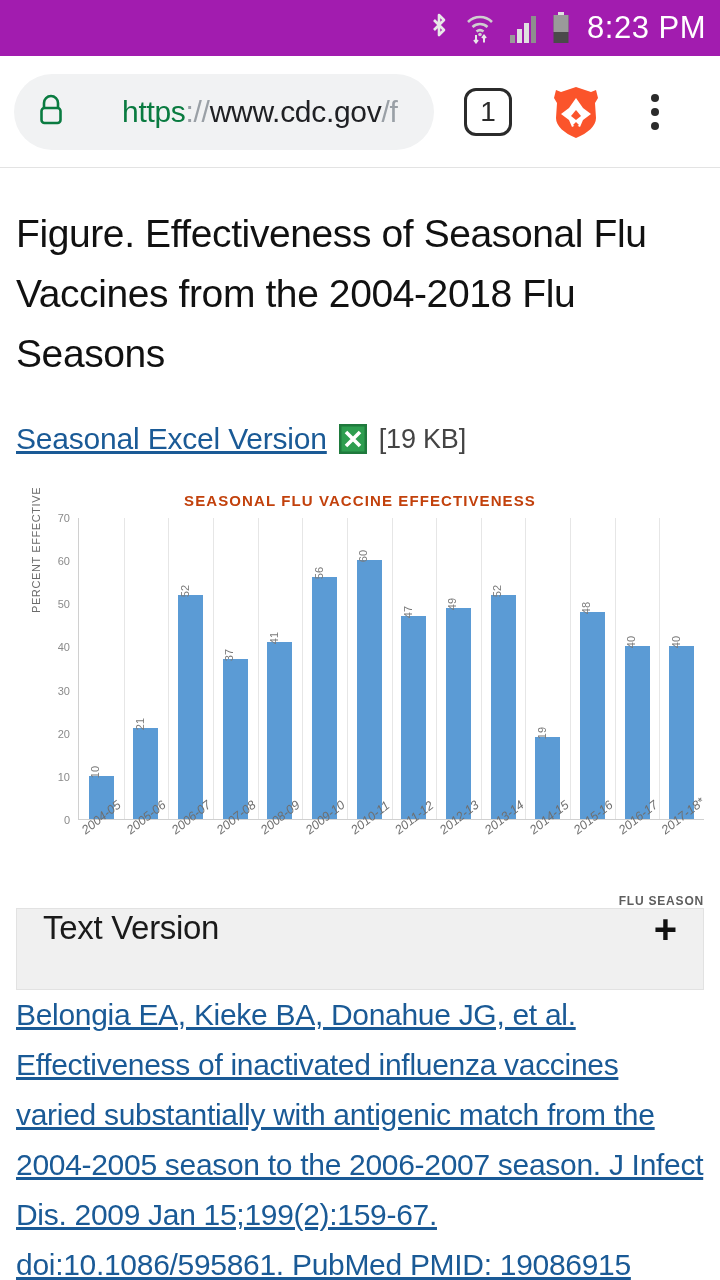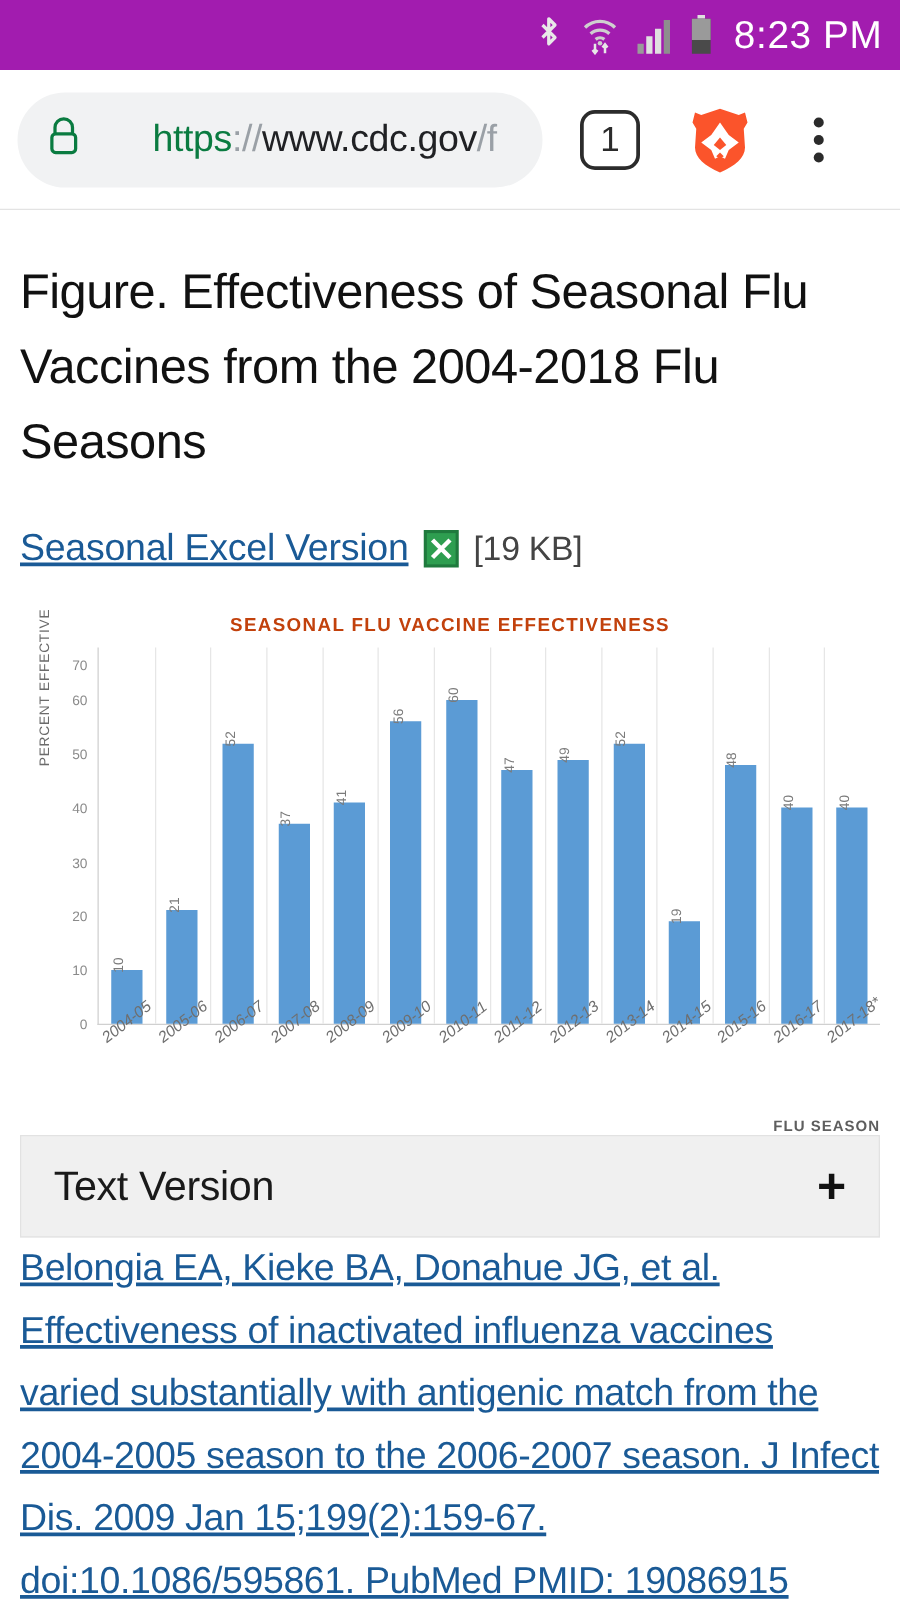--- a/index.html
+++ b/index.html
@@ -135,21 +135,21 @@
     font-size:12.5px; color:#6f6f6f; white-space:nowrap; font-style:italic;
   }
   #xlabel{
     position:absolute; left:0; right:0; top:376px; text-align:right;
     font-size:12px; font-weight:bold; color:#5e5e5e; letter-spacing:.8px;
   }
 
   
   #text-version-accordion{
     margin-top:6px; width:688px; height:82px; background:#f0f0f0;
-    border:1px solid #e2e2e2; display:flex; align-items:center;
+    border:1px solid #e2e2e2; display:flex; align-items:flex-start;
     justify-content:space-between; padding:0 26px;
   }
   #accordion-label{ font-size:33px; color:#1a1a1a; letter-spacing:-.3px; }
   #accordion-plus{ font-size:40px; color:#111; font-weight:bold; line-height:1; }
 
   
   #citation{
     margin-top:42px; width:688px;
     font-size:30px; line-height:50px; color:#1a5a96;
     text-decoration:underline; letter-spacing:-.3px;
@@ -247,21 +247,21 @@
     <div id="chart-body">
       <div id="ylabel">PERCENT EFFECTIVE</div>
       <div id="ytick-col">
           <div class="yt" style="top: 302px;">0</div>
           <div class="yt" style="top: 258.857px;">10</div>
           <div class="yt" style="top: 215.714px;">20</div>
           <div class="yt" style="top: 172.571px;">30</div>
           <div class="yt" style="top: 129.429px;">40</div>
           <div class="yt" style="top: 86.2857px;">50</div>
           <div class="yt" style="top: 43.1429px;">60</div>
-          <div class="yt" style="top: 0px; margin-top: 15px;">70</div>
+          <div class="yt" style="top: 0px;">70</div>
         </div>
       <div id="plot">
         <div id="bars">
             <div class="bar-cell">
               <div class="bar" style="height: 43.1429px; background: rgb(91, 155, 213);">
                 <span class="bar-label">10</span>
               </div>
             </div>
             <div class="bar-cell">
               <div class="bar" style="height: 90.6px; background: rgb(91, 155, 213);">

